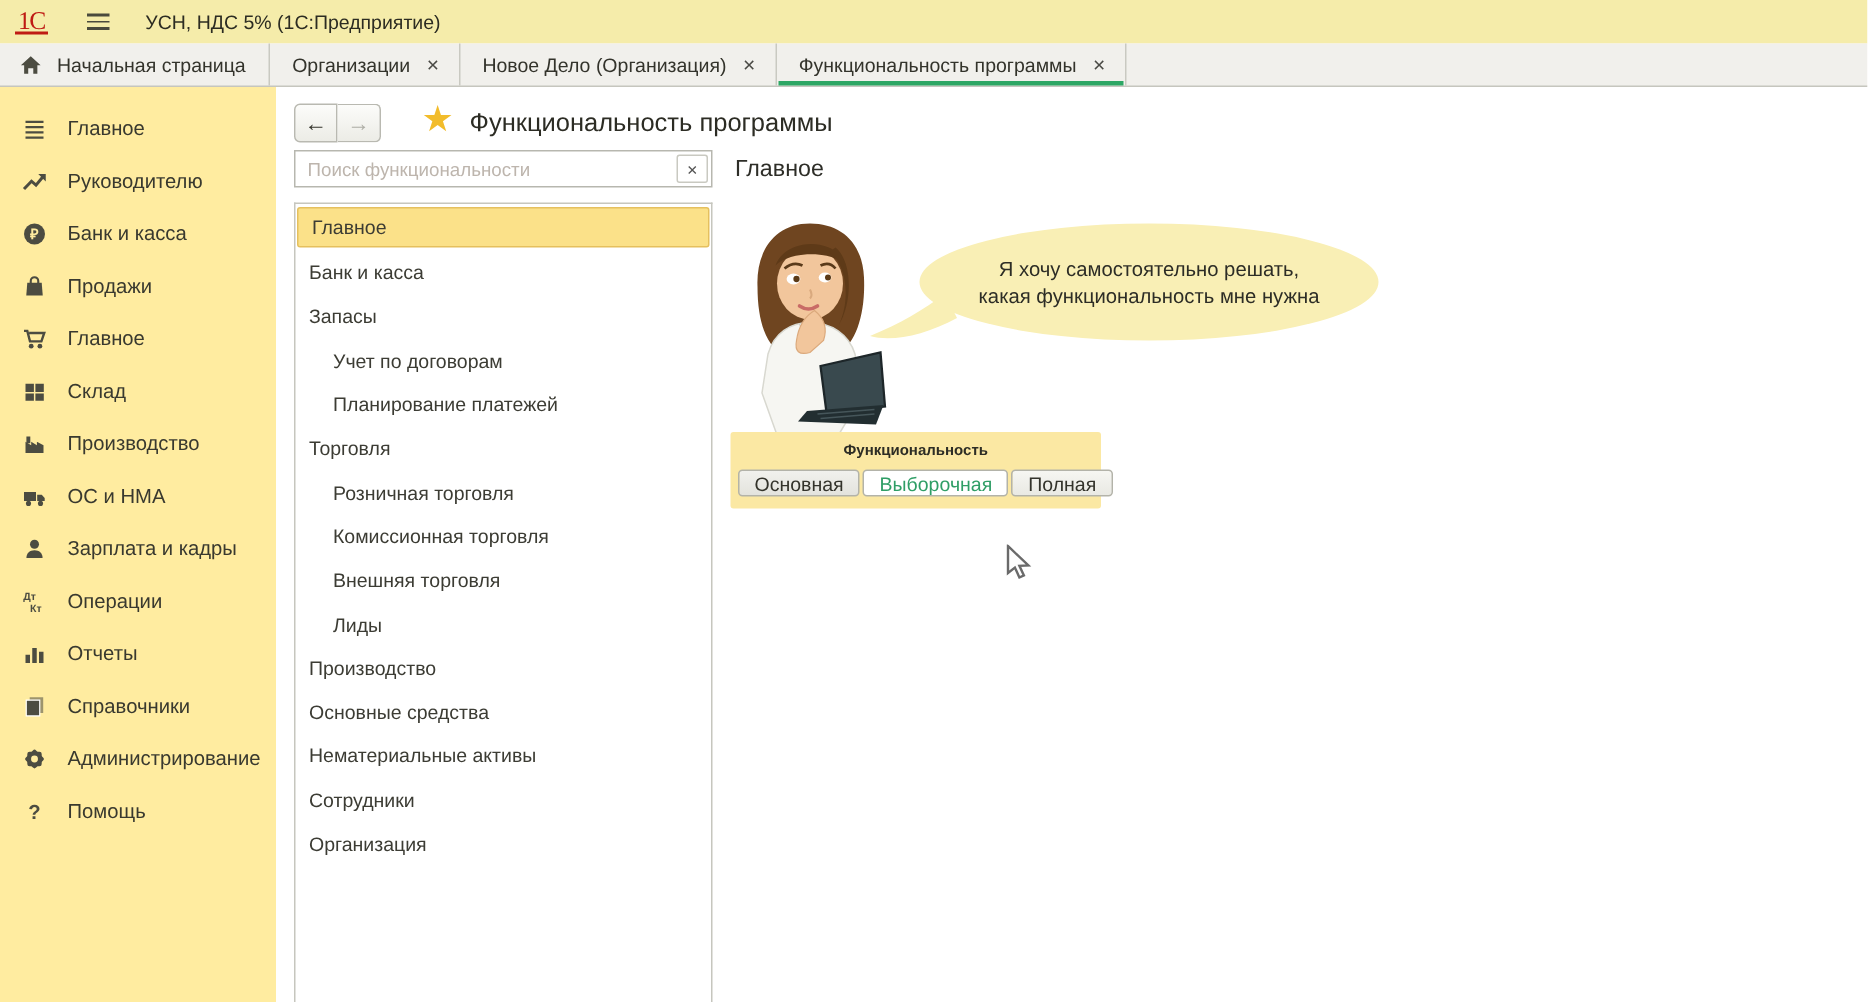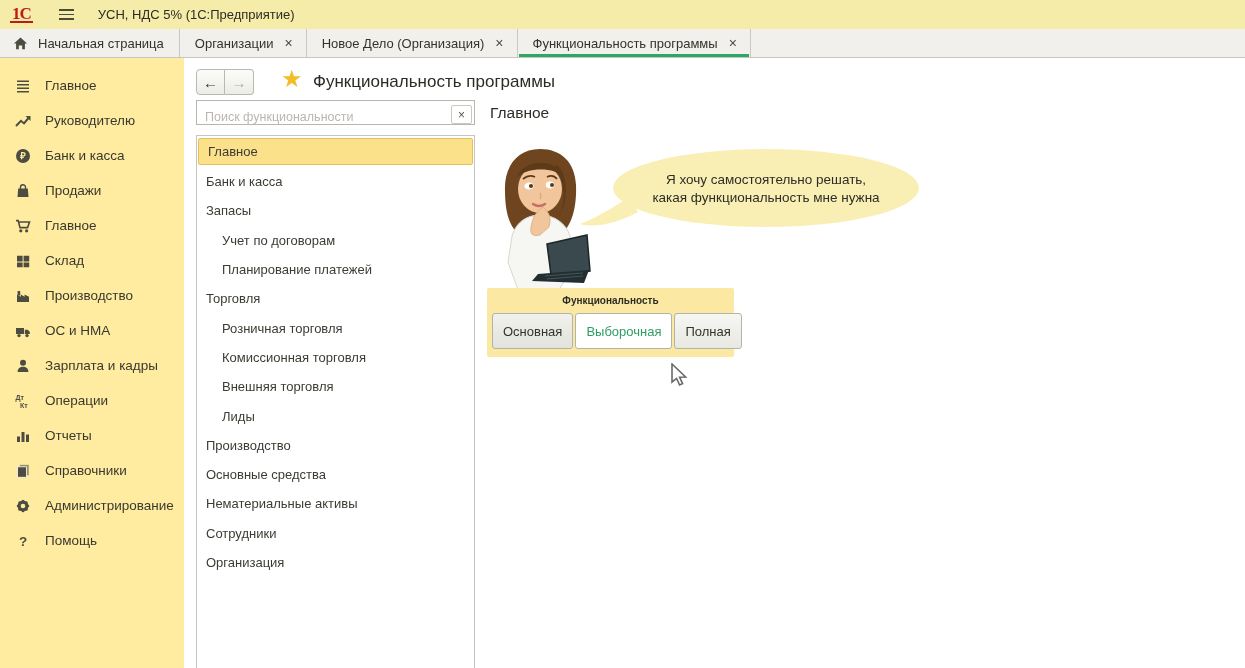--- a/index.html
+++ b/index.html
@@ -2,21 +2,21 @@
 <html><head>
 <meta charset="utf-8">
 <style>
   * { margin:0; padding:0; box-sizing:border-box; }
   html,body { width:1245px; height:668px; overflow:hidden; background:#fff;
               font-family:"Liberation Sans", sans-serif; }
   .page { width:1245px; height:668px; position:relative; background:#fff; }
 
   
   .titlebar { height:29px; background:#f5ecaa; display:flex; align-items:center; padding-left:10px; }
-  .logo { color:#bf1b14; font-weight:bold; font-size:17px; letter-spacing:-1px;
+  .logo { color:#bf1b14; font-weight:normal; font-size:17px; letter-spacing:-1px;
           font-family:"Liberation Serif", serif; border-bottom:2px solid #bf1b14; line-height:15px; padding:0 2px; }
   .menu-btn { margin-left:26px; display:inline-flex; flex-direction:column; gap:2.5px; cursor:pointer; }
   .menu-btn i { display:block; width:15px; height:1.8px; background:#4a4a3c; }
   .titlebar-text { margin-left:24px; font-size:13px; color:#2c2c22; }
 
   
   .tabbar { height:29px; background:#f1f0ec; display:flex; border-bottom:1px solid #c6c6be; }
   .tab { position:relative; display:flex; align-items:center; padding:0 13px; font-size:13px;
          color:#33332b; border-right:1px solid #c9c9c1; cursor:pointer; white-space:nowrap; }
   .tab .icn svg { display:block; }
@@ -41,21 +41,21 @@
   .nav-group { position:absolute; left:12px; top:11px; display:flex; }
   .nav-btn { width:29px; height:26px; border:1px solid #b9b9b1; background:linear-gradient(#fcfcfa,#ecece6);
              font-size:15px; color:#33332b; cursor:pointer; }
   .nav-btn.back { border-radius:4px 0 0 4px; }
   .nav-btn.fwd  { border-radius:0 4px 4px 0; border-left:none; color:#aeaea6; }
   .star { position:absolute; left:97px; top:7px; font-size:24px; color:#f2bc2b; cursor:pointer; }
   .page-title { position:absolute; left:129px; top:14px; font-size:17px; font-weight:400; color:#2c2c24; }
 
   
   .search-box { position:absolute; left:12px; top:42px; width:279px; height:25px; display:flex;
-                border:1px solid #b7b7af; background:#fff; align-items:flex-end; }
+                border:1px solid #b7b7af; background:#fff; align-items:center; }
   .search-box input { flex:1; border:none; outline:none; padding:0 8px; font-size:12.5px; color:#333;
                       font-family:"Liberation Sans", sans-serif; background:transparent; min-width:0; }
   .search-box input::placeholder { color:#bdb5ad; }
   .search-clear { width:21px; height:19px; margin:0 2px; border:1px solid #c9c9c1; border-radius:2px;
                   background:#fff; color:#555; font-size:12px; line-height:1; cursor:pointer; }
 
   .list-panel { position:absolute; left:12px; top:77px; width:279px; bottom:0;
                 border:1px solid #c6c6be; border-bottom:none; background:#fff; padding-top:2px; overflow:hidden; }
   .row { height:29.3px; display:flex; align-items:center; padding-left:9px;
          font-size:13px; color:#3c3c34; cursor:pointer; }
@@ -66,21 +66,21 @@
   
   .section-heading { position:absolute; left:306px; top:46px; font-size:15.5px; font-weight:400; color:#2e2e28; }
   .avatar { position:absolute; left:303px; top:85px; }
   .bubble { position:absolute; left:392px; top:90px; }
   .bubble text { font-size:13.5px; fill:#2d2d26; font-family:"Liberation Sans", sans-serif; }
 
   .func-panel { position:absolute; left:303px; top:230px; width:247px; background:#fbe8a3;
                 border-radius:2px; padding:7px 5px 8px; }
   .func-title { text-align:center; font-size:10px; font-weight:bold; color:#2d2d25; margin-bottom:7px; }
   .func-buttons { display:flex; gap:2px; }
-  .func-buttons button { height:36px; border:1px solid #b3b3a9; border-radius:3px; font-size:13px;
+  .func-buttons button { height:18px; border:1px solid #b3b3a9; border-radius:3px; font-size:13px;
                          padding:0 10px; color:#33332b; cursor:pointer;
                          font-family:"Liberation Sans", sans-serif; }
   .opt-basic { background:linear-gradient(#f1f1ed,#e3e3dd); }
   .opt-selective { background:#ffffff; color:#2f9e66 !important; }
   .opt-full { background:linear-gradient(#f6f6f2,#e9e9e3); }
 
   .cursor { position:absolute; left:486px; top:305px; }
 </style>
 </head>
 <body>

